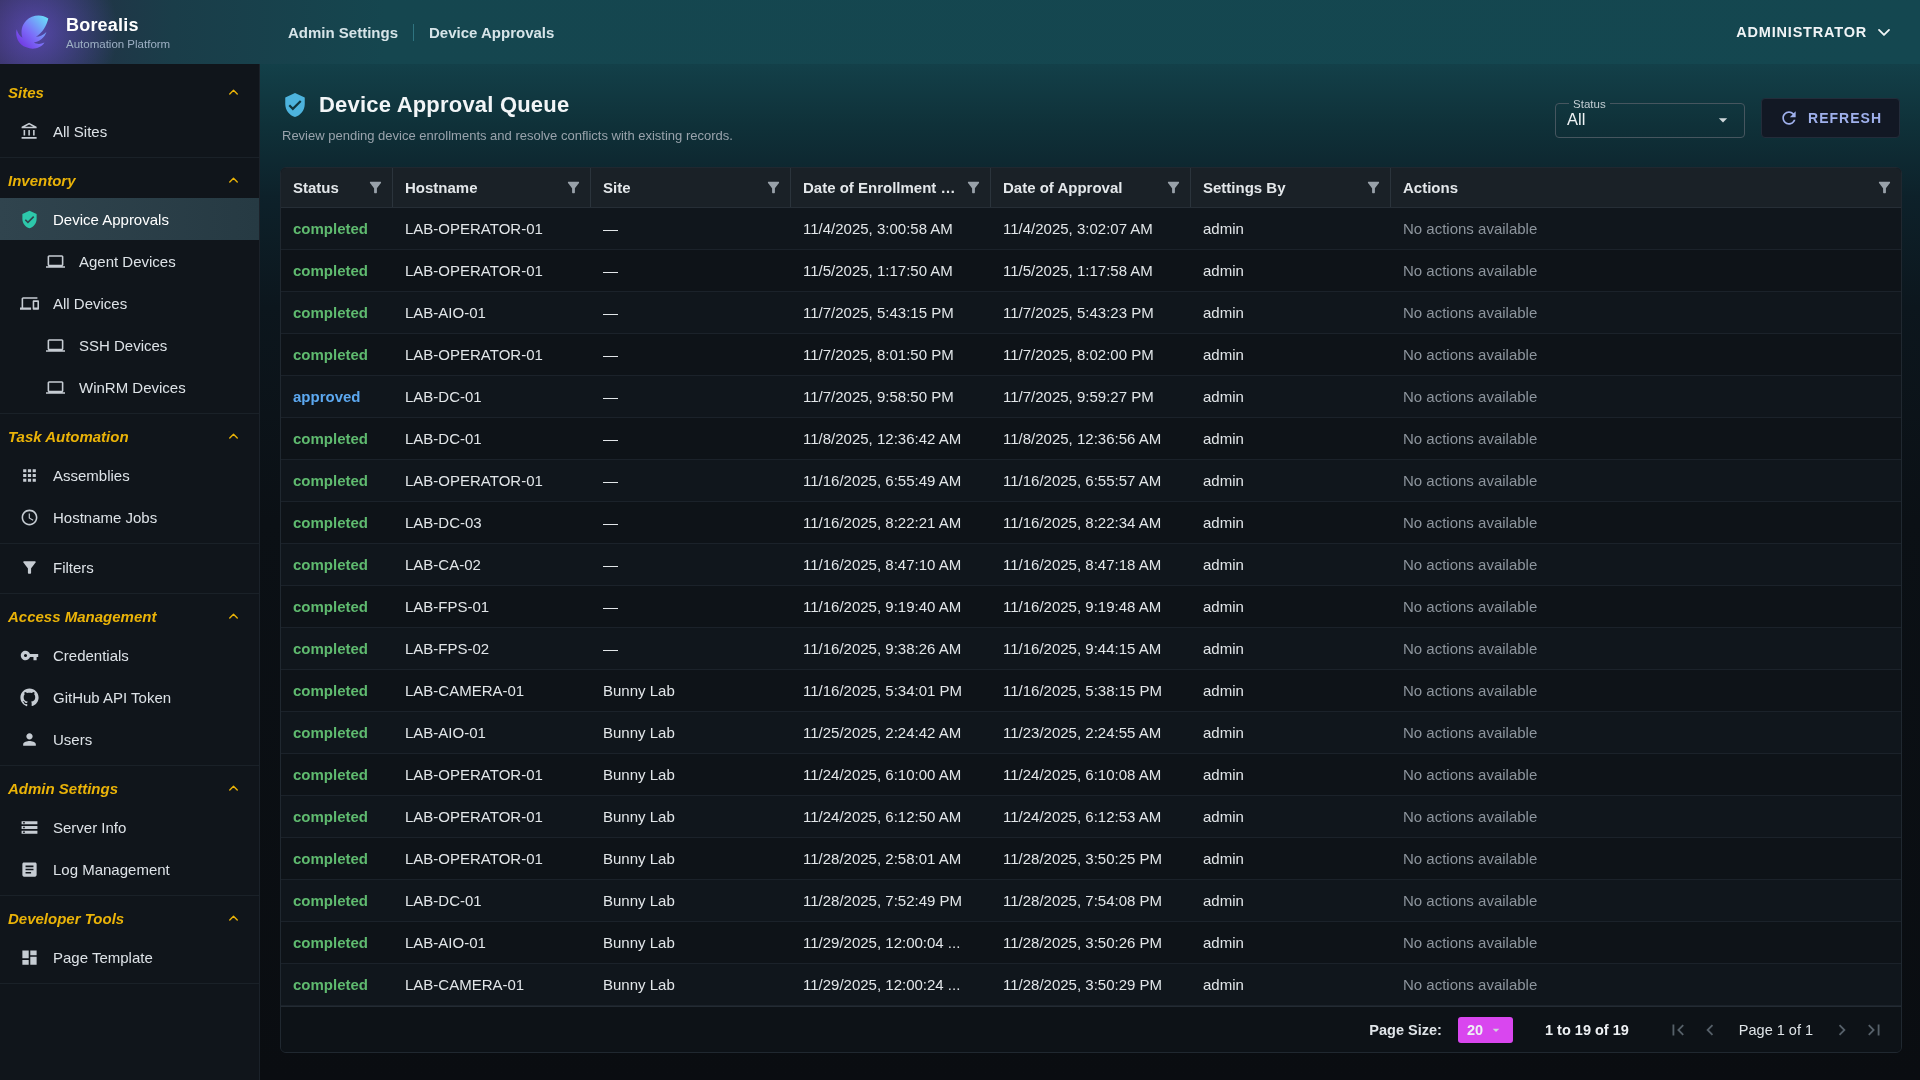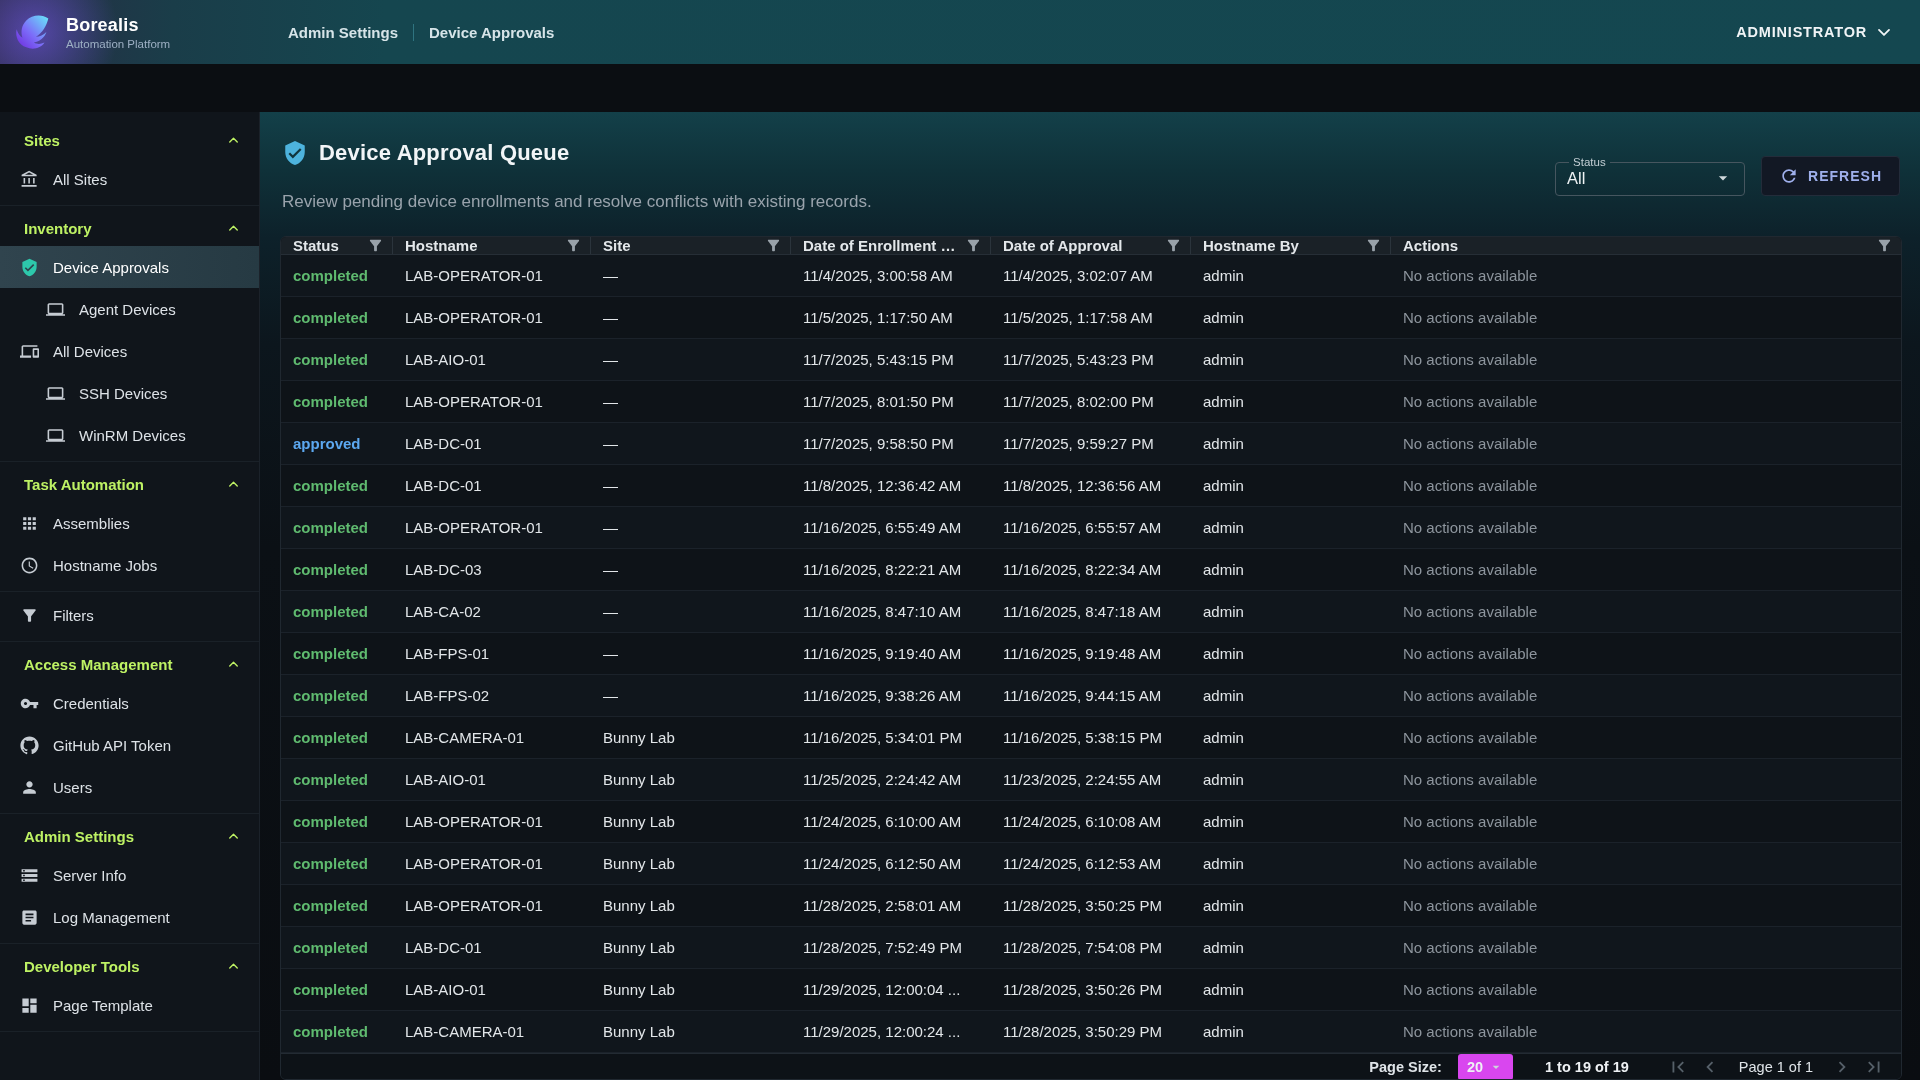--- a/index.html
+++ b/index.html
@@ -3,21 +3,21 @@
 <meta charset="utf-8">
 <title>Borealis - Device Approval Queue</title>
 <style>
   * { box-sizing: border-box; margin: 0; padding: 0; }
   html, body { background: #0b0e12; }
   body {
     width: 1920px; height: 1080px; overflow: hidden;
     font-family: "Liberation Sans", sans-serif;
     color: #e4e7ea; font-size: 15px;
   }
-  .app { width: 1920px; height: 1080px; display: flex; flex-direction: column; gap: 48px; }
+  .app { width: 1920px; height: 1080px; display: flex; flex-direction: column; }
 
   
   .topbar {
     flex: 0 0 64px; display: flex; align-items: center;
     padding: 0 26px 0 10px;
     background:
       radial-gradient(circle at 34px 32px, rgba(126,90,252,.55), rgba(126,90,252,0) 84px),
       linear-gradient(90deg, #282c44 0%, #1a3d49 9%, #15464f 20%, #144750 100%);
   }
   .brand { display: flex; align-items: center; gap: 10px; width: 250px; flex: 0 0 250px; }
@@ -43,41 +43,41 @@
   .admin .icon { width: 20px; height: 20px; }
 
   
   .body-row { flex: 1; display: flex; min-height: 0; }
 
   
   .sidebar { width: 260px; flex: 0 0 260px; background: #10151b;
     border-right: 1px solid #1b222a; padding-top: 6px; overflow: hidden; }
   .sb-section { border-bottom: 1px solid #1a2128; padding: 2px 0 5px; }
   .sb-head { display: flex; align-items: center; justify-content: space-between;
-    padding: 12px 18px 9px 24px; color: #bef264; font-size: 15px; font-weight: 700; cursor: pointer; }
+    padding: 12px 18px 9px 8px; color: #eab308; font-size: 15px; font-weight: 700; cursor: pointer; font-style: italic; }
   .sb-head .icon { width: 15px; height: 15px; display: inline-flex; }
   .sb-item { display: flex; align-items: center; gap: 14px; height: 42px;
     padding: 0 14px 0 20px; font-size: 15px; color: #dde2e7; cursor: pointer; }
   .sb-item .icon { width: 19px; height: 19px; flex: 0 0 19px; color: #c6ccd3; display: inline-flex; }
   .sb-item.indent { padding-left: 46px; }
   .sb-item.selected { background: linear-gradient(90deg, #30444e 0%, #263a43 100%); color: #ffffff; }
   .sb-item.selected .icon { color: #2dc8ab; }
   .sb-item .lbl { white-space: nowrap; overflow: hidden; text-overflow: ellipsis; }
 
   
   .main { flex: 1; min-width: 0; display: flex; flex-direction: column;
     padding: 0 18px 0 20px;
     background: linear-gradient(180deg, #134049 0%, #0f3139 6%, #0d212a 13%,
       #0c161d 24%, #0b1015 45%, #0a0d11 100%); }
   .page-head { display: flex; align-items: center; justify-content: space-between;
     padding: 28px 2px 24px 2px; }
   .title-row { display: flex; align-items: center; gap: 11px; }
   .title-icon { width: 26px; height: 26px; color: #4db3dd; display: inline-flex; }
   h1 { font-size: 22px; font-weight: 700; color: #f2f5f7; letter-spacing: .2px; }
-  .subtitle { margin-top: 26px; font-size: 17px; color: #99a3ac; }
+  .subtitle { margin-top: 10px; font-size: 13px; color: #99a3ac; }
   .ph-right { display: flex; align-items: center; gap: 16px; }
   fieldset.status-select { min-inline-size: auto; width: 190px;
     border: 1px solid #46565f; border-radius: 4px; padding: 0 11px 7px; cursor: pointer; }
   fieldset.status-select legend { font-size: 11.5px; color: #c3ced4; padding: 0 4px; margin-left: 2px; }
   .sel-row { display: flex; align-items: center; justify-content: space-between; margin-top: 0; }
   .sel-value { font-size: 16.5px; color: #eef2f4; }
   .caret { width: 20px; height: 20px; color: #cfd8dc; display: inline-flex; }
   .refresh-btn { display: flex; align-items: center; gap: 9px; height: 40px; padding: 0 17px;
     background: #121824; border: 1px solid #232c3a; border-radius: 4px;
     color: #9fb0ec; font-weight: 700; font-size: 14px; letter-spacing: 1px; cursor: pointer;
@@ -418,21 +418,21 @@
             </div>
             <div class="th">
               <span class="label">Date of Approval</span>
               <span class="icon">
                 <svg viewBox="0 0 24 24" fill="currentColor">
                   <path d="M4.25 5.61C6.27 8.2 10 13 10 13v6c0 .55.45 1 1 1h2c.55 0 1-.45 1-1v-6s3.72-4.8 5.74-7.39C20.25 4.95 19.78 4 18.95 4H5.04c-.83 0-1.3.95-.79 1.61z"></path>
                 </svg>
               </span>
             </div>
             <div class="th">
-              <span class="label">Hostname By</span>
+              <span class="label">Settings By</span>
               <span class="icon">
                 <svg viewBox="0 0 24 24" fill="currentColor">
                   <path d="M4.25 5.61C6.27 8.2 10 13 10 13v6c0 .55.45 1 1 1h2c.55 0 1-.45 1-1v-6s3.72-4.8 5.74-7.39C20.25 4.95 19.78 4 18.95 4H5.04c-.83 0-1.3.95-.79 1.61z"></path>
                 </svg>
               </span>
             </div>
             <div class="th">
               <span class="label">Actions</span>
               <span class="icon">
                 <svg viewBox="0 0 24 24" fill="currentColor">

